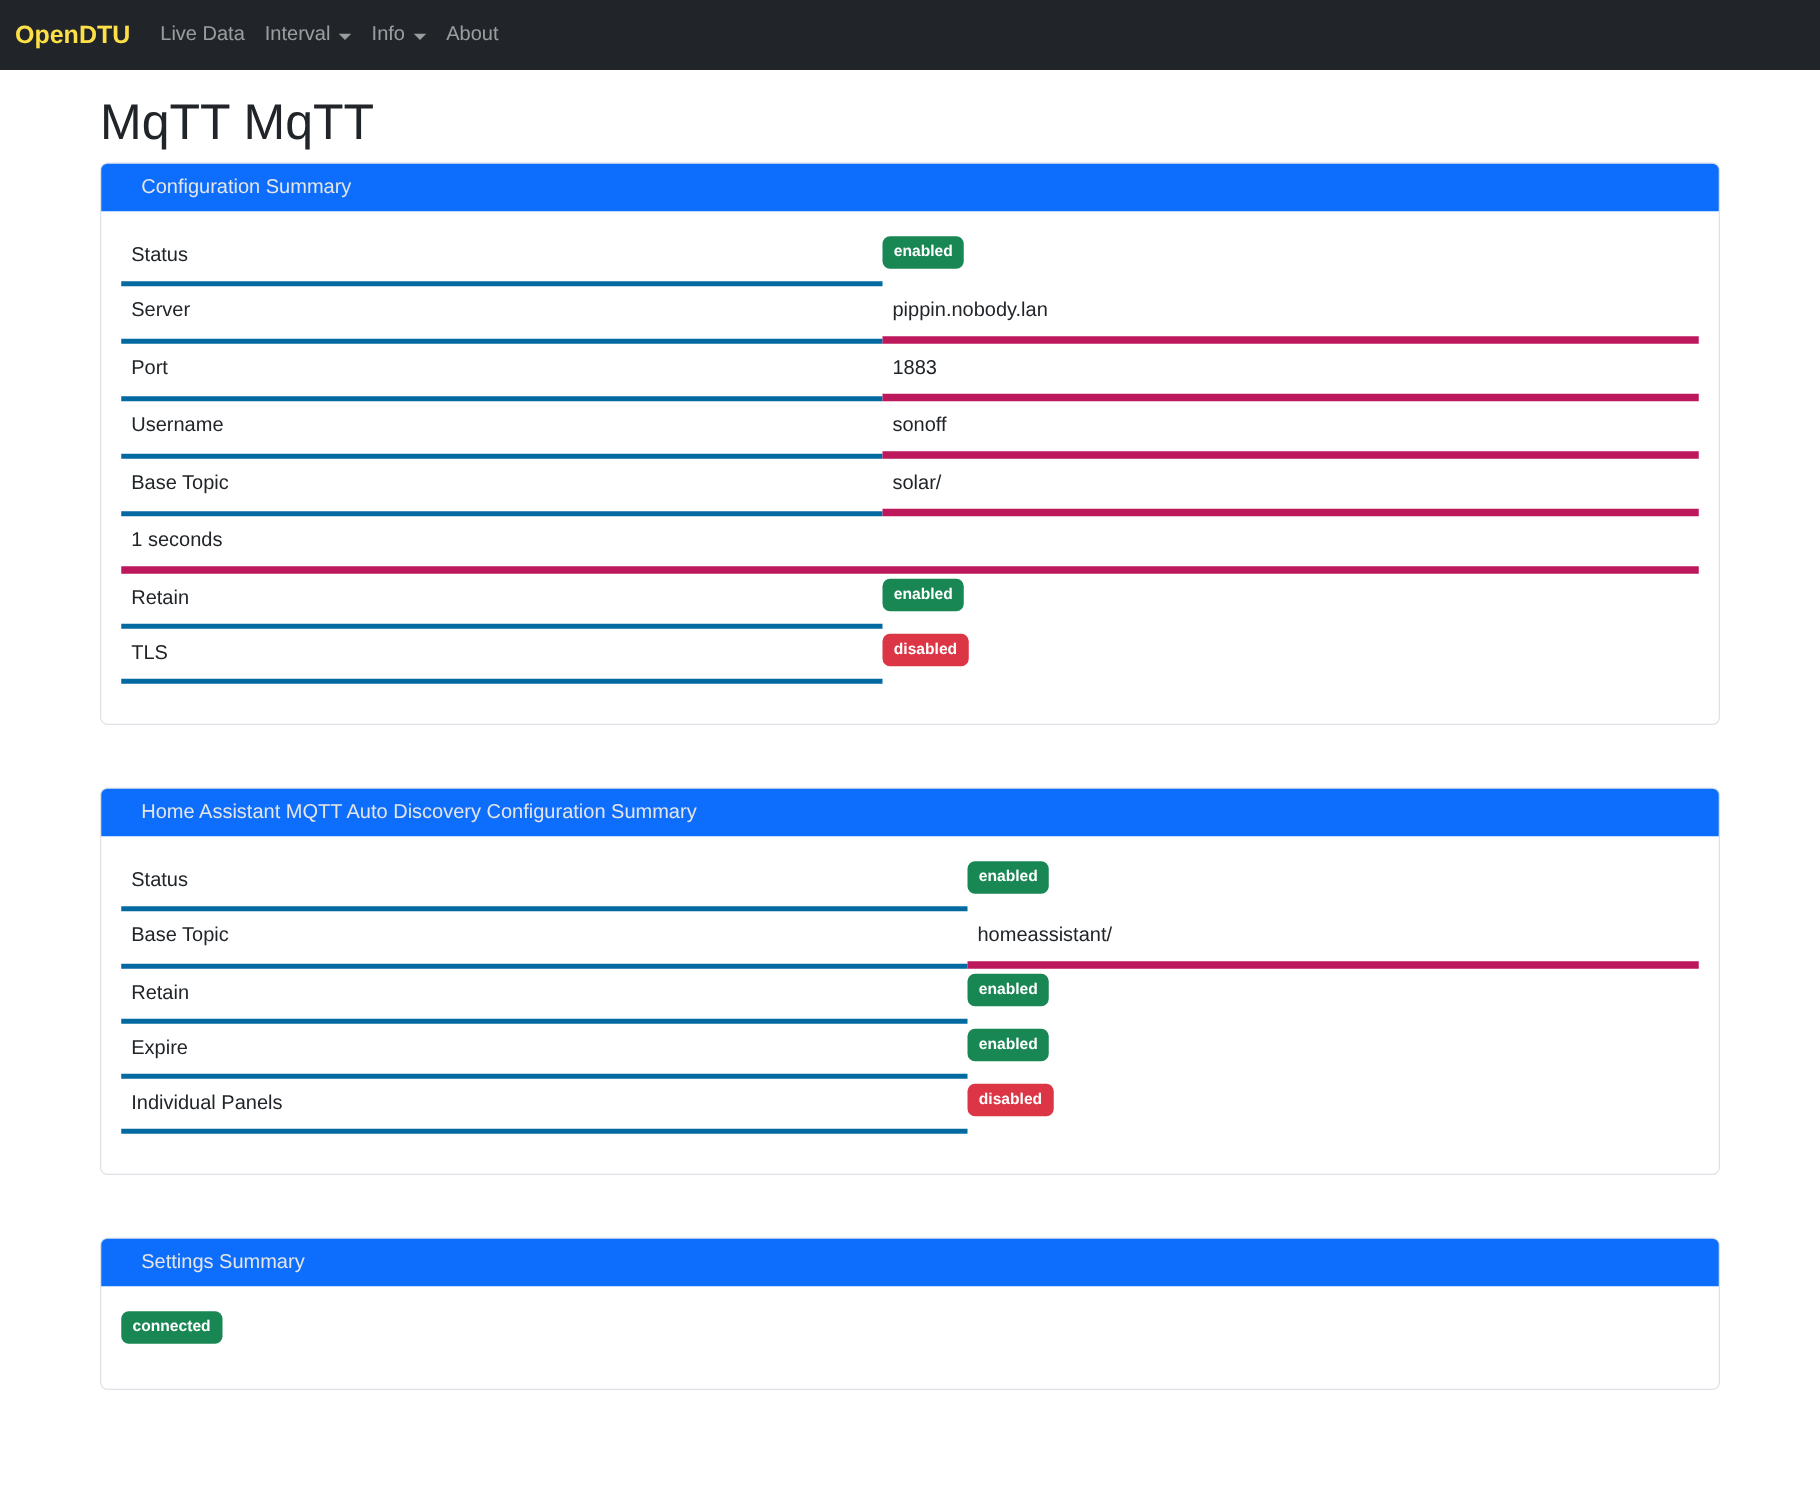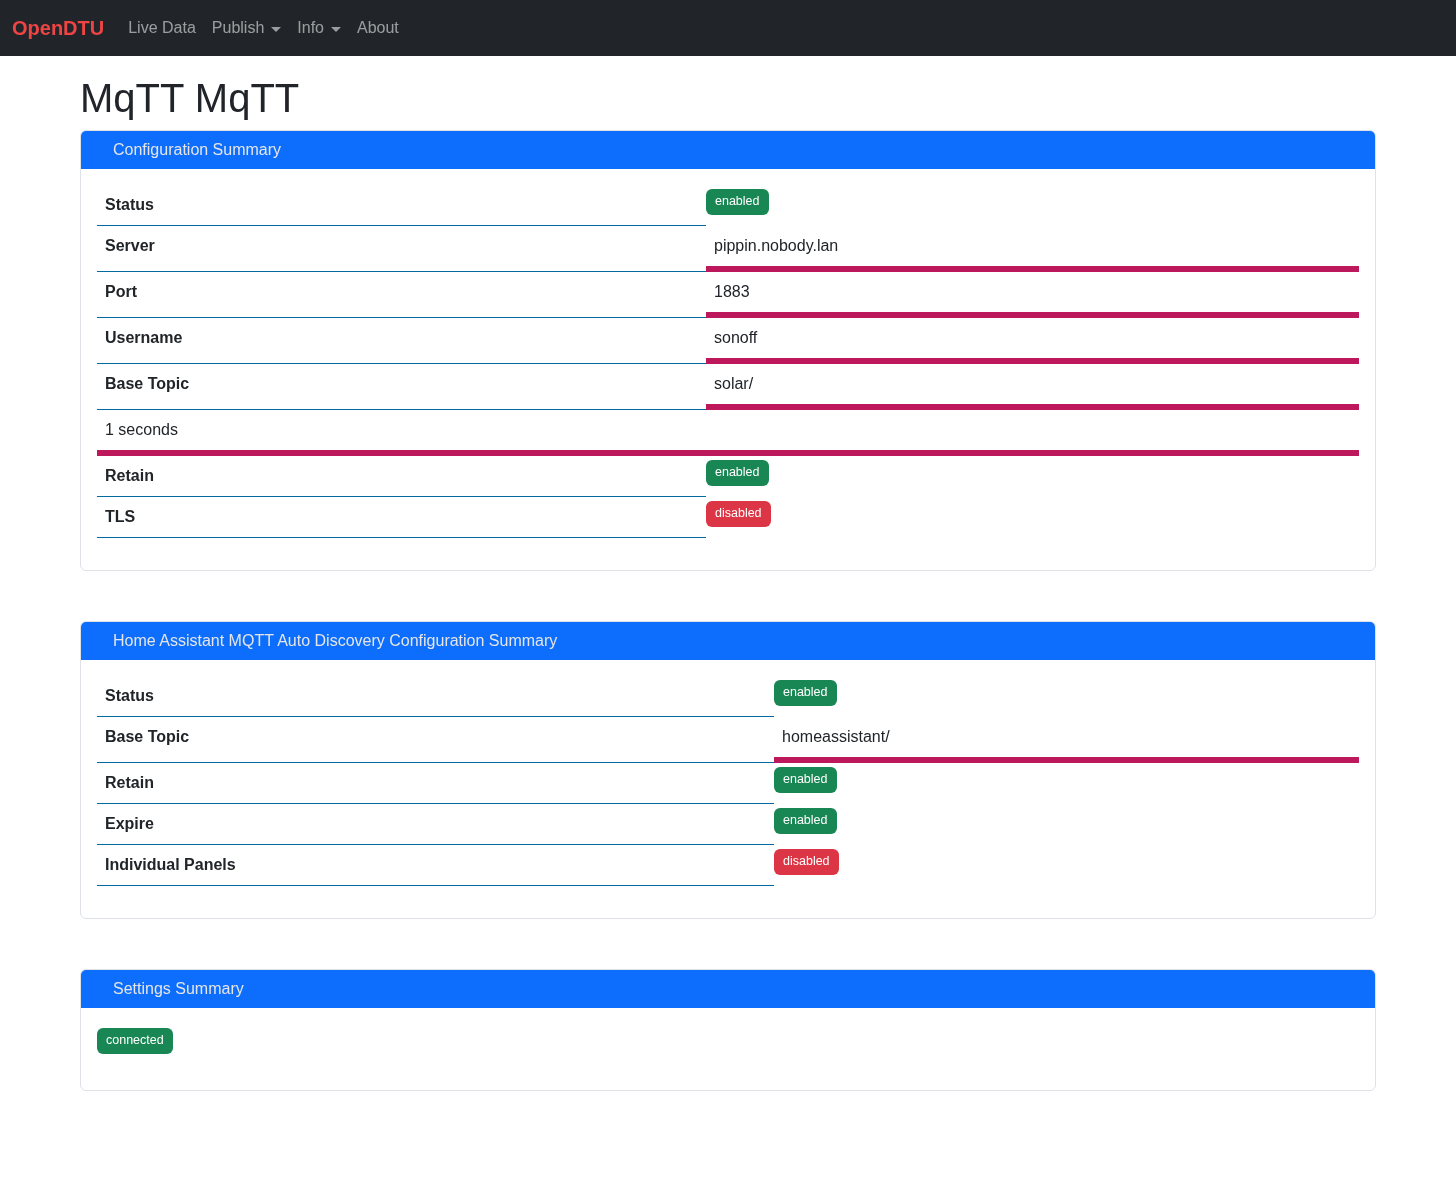--- a/index.html
+++ b/index.html
@@ -13,21 +13,21 @@
 
   
   .navbar {
     height: 56px;
     background: var(--navbar-bg, #212529);
     display: flex;
     align-items: center;
     padding: 0 12px;
   }
   .brand {
-    color: #ef4444;
+    color: #fde047;
     font-size: 20px;
     font-weight: 600;
     text-decoration: none;
     margin-right: 16px;
     white-space: nowrap;
     cursor: pointer;
   }
   .nav-links { display: flex; align-items: center; }
   .nav-link {
     color: rgba(255,255,255,0.55);
@@ -82,55 +82,55 @@
     border-radius: 5px 5px 0 0;
   }
   .card-body { padding: 16px; }
   .tbl { margin-bottom: 16px; }
   .trow { display: flex; align-items: stretch; }
   .cell { line-height: 24px; }
   .cell.label {
     flex: 0 0 var(--lw, 600px);
     width: var(--lw, 600px);
     padding: 8px;
-    font-weight: 700;
-    border-bottom: 1px solid #0369a1;
+    font-weight: 400;
+    border-bottom: 4px solid #0369a1;
   }
   .cell.value {
     flex: 1;
     padding: 8px;
     border-bottom: 6px solid #be185d;
     font-weight: 400;
   }
   .trow.badge-row .cell.value {
     border-bottom: none;
     padding: 4px 0;
   }
   .badge {
     display: inline-block;
     color: #ffffff;
     font-size: 12.5px;
-    font-weight: 400;
+    font-weight: 700;
     line-height: 1.25;
     padding: 5px 9px;
     border-radius: 6px;
     vertical-align: top;
   }
 </style>
 </head>
 <body>
 
 <nav class="navbar">
   <a class="brand">OpenDTU</a>
   <div class="nav-links">
     <a class="nav-link">
       <span>Live Data</span>
     </a>
     <a class="nav-link">
-      <span>Publish</span>
+      <span>Interval</span>
       <span class="caret"></span>
     </a>
     <a class="nav-link">
       <span>Info</span>
       <span class="caret"></span>
     </a>
     <a class="nav-link">
       <span>About</span>
     </a>
   </div>

